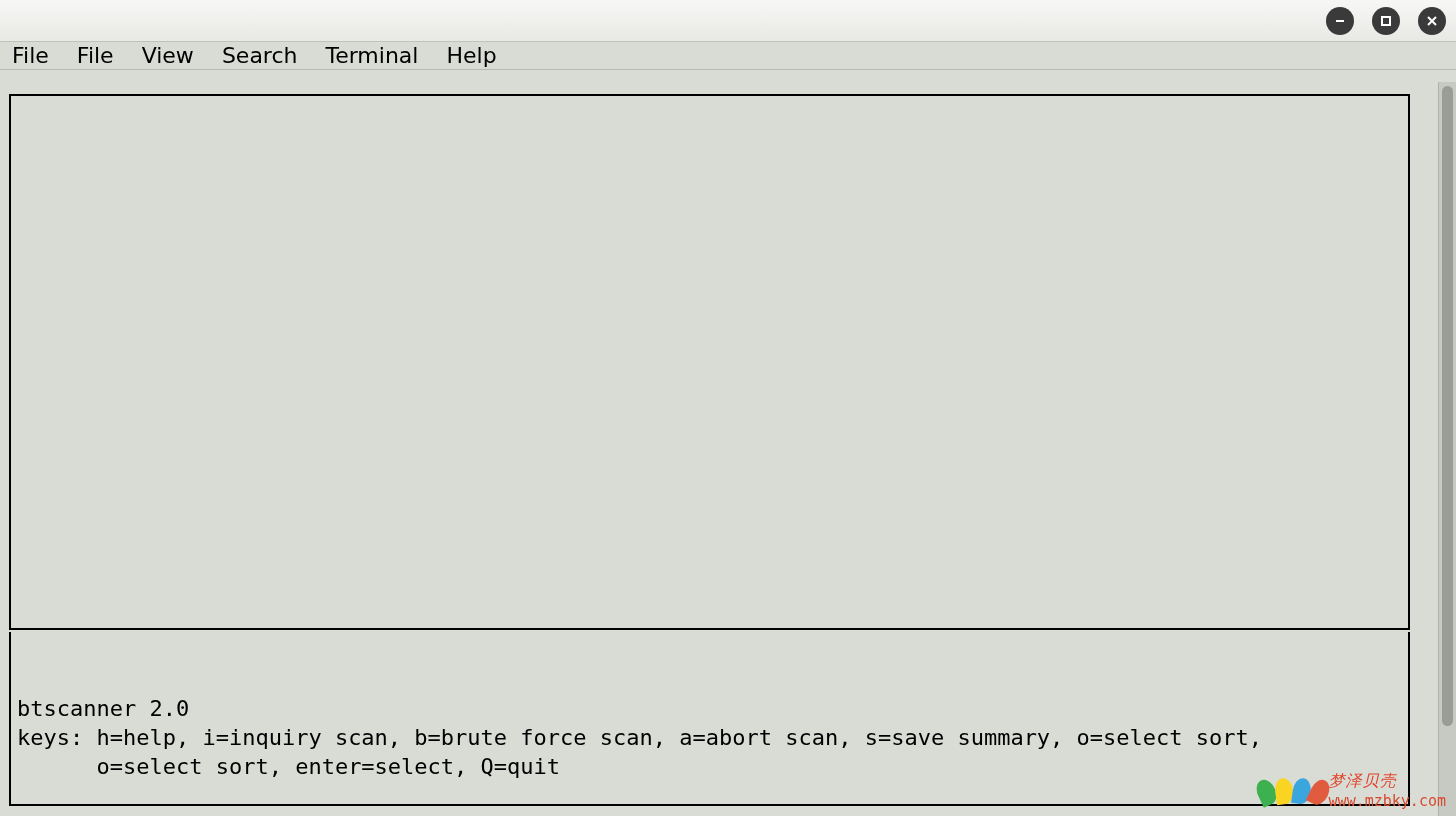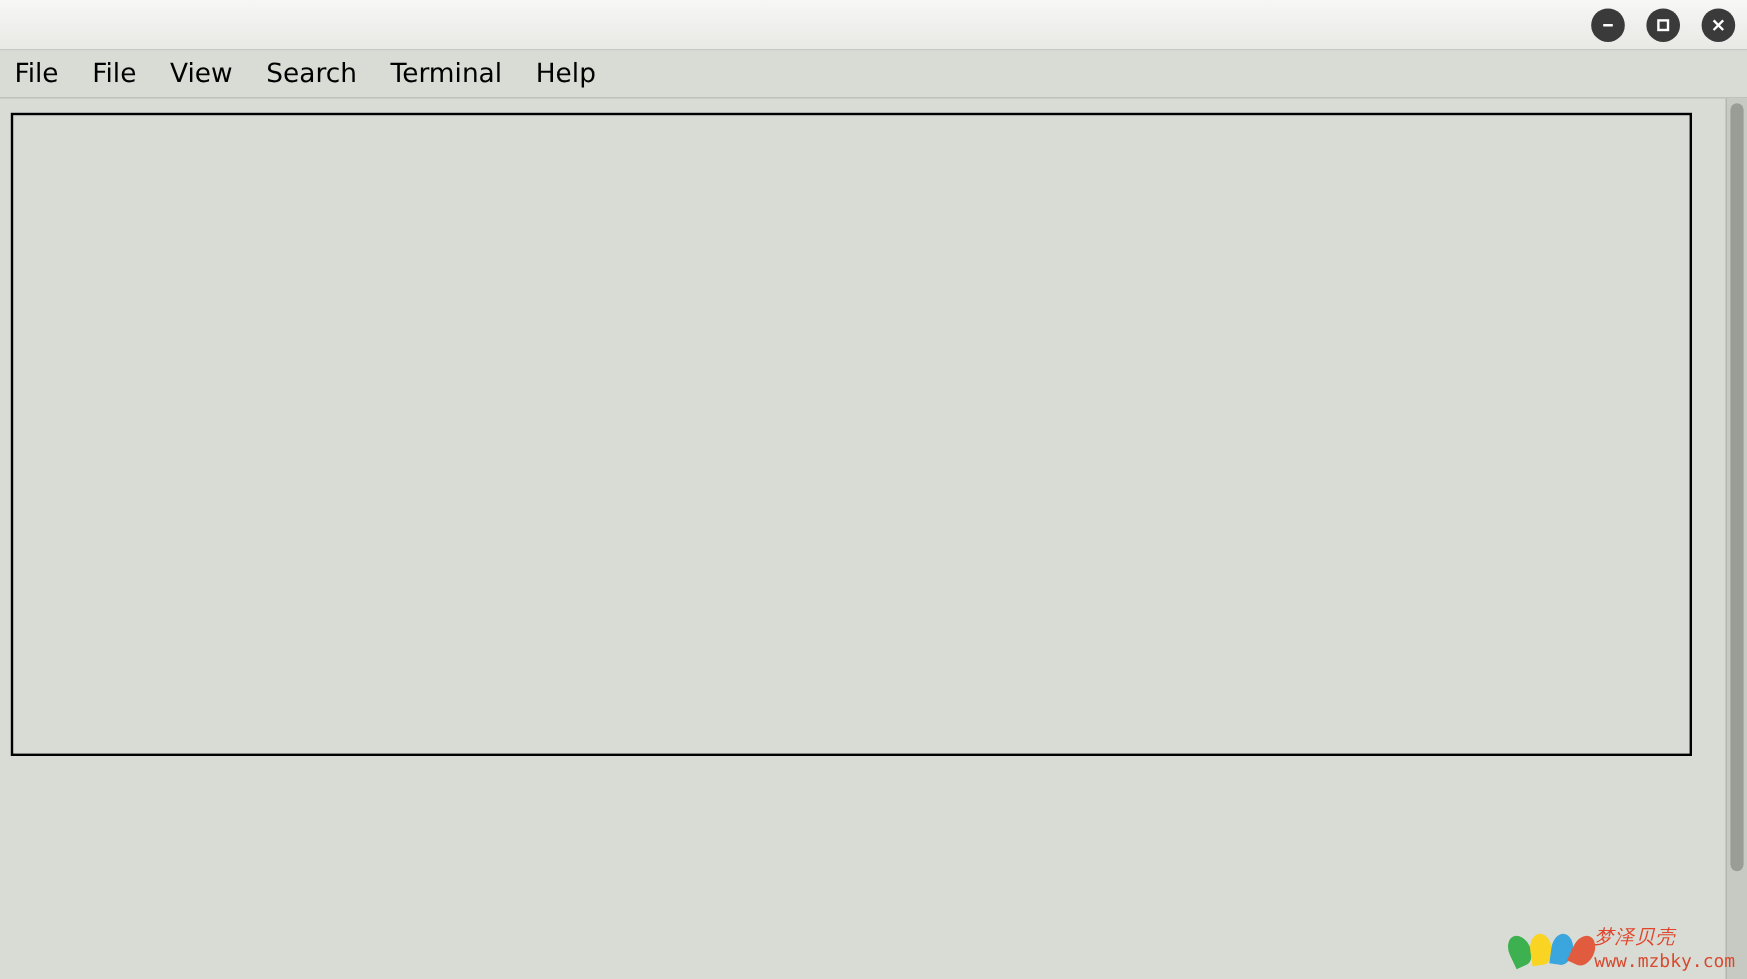--- a/index.html
+++ b/index.html
@@ -41,21 +41,21 @@
 
     .window-btn svg {
       width: 14px;
       height: 14px;
       stroke: #ffffff;
       fill: none;
       stroke-width: 2;
     }
 
     .menubar {
-      height: 40px;
+      height: 28px;
       background: #d9dcd5;
       display: flex;
       align-items: center;
       padding-left: 12px;
       gap: 28px;
       border-bottom: 1px solid #b7bab3;
       font-size: 22px;
       color: #000000;
     }
 
@@ -196,20 +196,23 @@
   <span class="menubar-item">File</span>
   <span class="menubar-item">View</span>
   <span class="menubar-item">Search</span>
   <span class="menubar-item">Terminal</span>
   <span class="menubar-item">Help</span>
 </div>
 
 <div class="terminal-area">
   <div class="terminal-main">
     <div class="upper-panel"></div>
+    <div class="lower-panel"><span>btscanner 2.0</span>
+<span>keys: h=help, i=inquiry scan, b=brute force scan, a=abort scan, s=save summary, o=select sort,</span>
+<span>      o=select sort, enter=select, Q=quit</span></div>
   </div>
   <div class="scrollbar">
     <div class="scrollbar-thumb"></div>
   </div>
 </div>
 
 <div class="watermark">
   <div class="watermark-logo">
     <div class="leaf leaf1"></div>
     <div class="leaf leaf2"></div>

